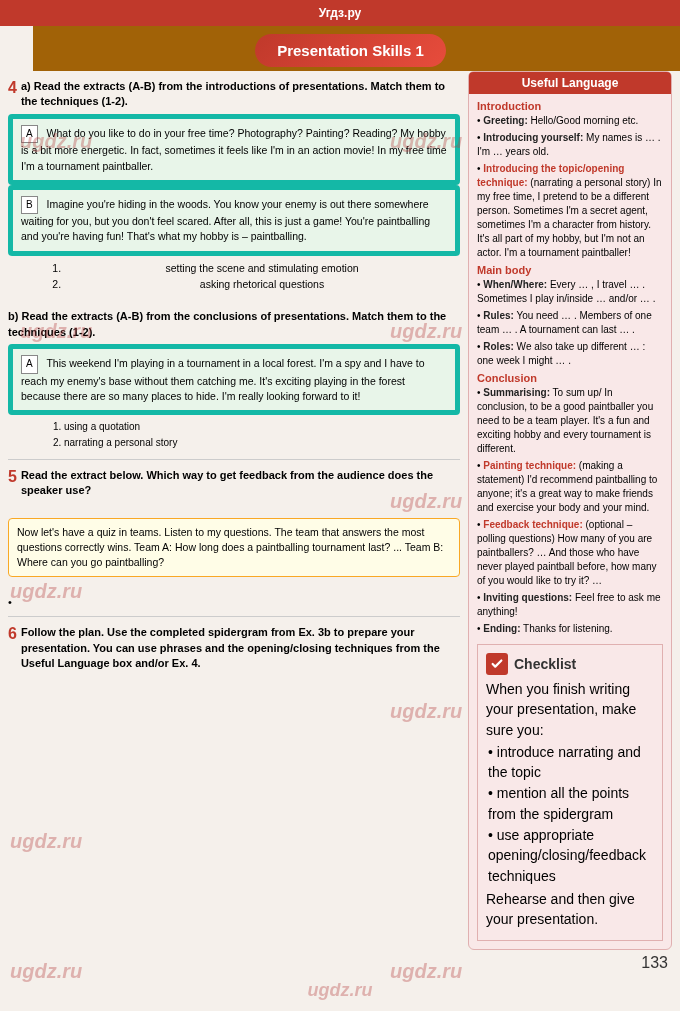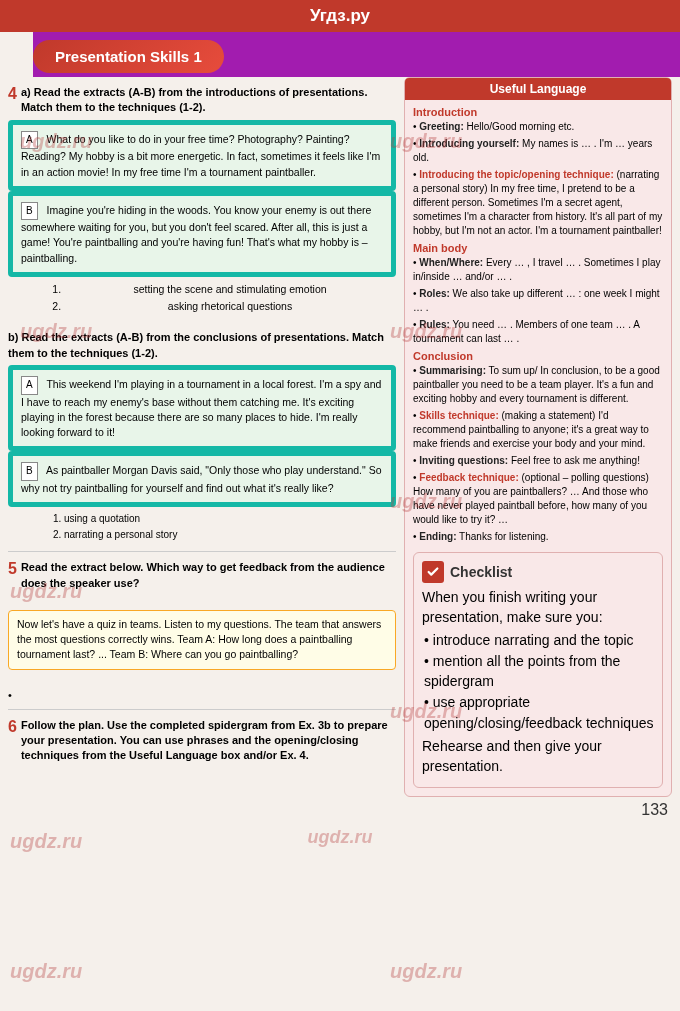--- a/index.html
+++ b/index.html
@@ -12,37 +12,37 @@
       position: relative;
       overflow: hidden;
     }
 
     
     .top-bar {
       background: #c0392b;
       color: white;
       text-align: center;
       padding: 6px 0;
-      font-size: 17px;
+      font-size: 12px;
       font-weight: bold;
     }
 
     
     .page-container {
       display: flex;
       flex-direction: column;
       padding: 0;
     }
 
     
     .title-banner {
       display: flex;
-      justify-content: flex-start;
+      justify-content: center;
       padding: 8px 12px 4px 0;
-      background: #a21caf;
+      background: #a16207;
       margin-left: 33px;
     }
     .title-pill {
       background: linear-gradient(135deg, #c0392b, #e74c3c);
       color: white;
       padding: 8px 22px;
       border-radius: 20px;
       font-size: 15px;
       font-weight: bold;
     }
@@ -55,21 +55,21 @@
     }
 
     
     .left-col {
       flex: 1;
       padding-right: 8px;
     }
 
     
     .right-col {
-      width: 268px;
+      width: 204px;
       background: #f9e8e8;
       border: 1px solid #e0b0b0;
       border-radius: 6px;
       padding: 8px;
       font-size: 10px;
     }
 
     
     .watermark {
       color: rgba(180,60,60,0.35);
@@ -165,21 +165,21 @@
 
     .panel-red {
       color: #c0392b;
       font-weight: bold;
     }
 
     
     .checklist-box {
       background: #f9e8e8;
       border: 1px solid #e0b0b0;
-      border-radius: 6px;
+      border-radius: 0;
       padding: 8px;
       margin-top: 8px;
       font-size: 10px;
     }
 
     .checklist-title-row {
       display: flex;
       align-items: center;
       margin-bottom: 4px;
     }
@@ -301,24 +301,20 @@
         <span class="exercise-text">
           <strong>b)  Read the extracts (A-B) from the conclusions of presentations. Match them to the techniques (1-2).</strong>
         </span>
       </div>
 
       <div class="green-box">
         <span class="box-label">A</span>
         <span>This weekend I'm playing in a tournament in a local forest. I'm a spy and I have to reach my enemy's base without them catching me. It's exciting playing in the forest because there are so many places to hide. I'm really looking forward to it!</span>
       </div>
 
-      <div class="green-box">
-        <span class="box-label">B</span>
-        <span>As paintballer Morgan Davis said, "Only those who play understand." So why not try paintballing for yourself and find out what it's really like?</span>
-      </div>
 
       <div style="margin-left:40px; margin-top:4px;">
         <ol style="list-style:decimal; margin-left:16px; font-size:10px; line-height:1.6;">
           <li>using a quotation</li>
           <li>narrating a personal story</li>
         </ol>
       </div>
 
       <hr class="divider">
 
@@ -363,39 +359,39 @@
       <div class="panel-item">
         <span class="panel-red">Introducing the topic/opening technique:</span> (narrating a personal story) In my free time, I pretend to be a different person. Sometimes I'm a secret agent, sometimes I'm a character from history. It's all part of my hobby, but I'm not an actor. I'm a tournament paintballer!
       </div>
 
       <div class="panel-section-title">Main body</div>
 
       <div class="panel-item">
         <span class="panel-key">When/Where:</span> Every … , I travel … . Sometimes I play in/inside … and/or … .
       </div>
       <div class="panel-item">
+        <span class="panel-key">Rules:</span> You need … . Members of one team … . A tournament can last … .
+      </div>
+      <div class="panel-item">
         <span class="panel-key">Roles:</span> We also take up different … : one week I might … .
       </div>
-      <div class="panel-item">
-        <span class="panel-key">Rules:</span> You need … . Members of one team … . A tournament can last … .
-      </div>
 
       <div class="panel-section-title">Conclusion</div>
 
       <div class="panel-item">
         <span class="panel-key">Summarising:</span> To sum up/ In conclusion, to be a good paintballer you need to be a team player. It's a fun and exciting hobby and every tournament is different.
       </div>
       <div class="panel-item">
-        <span class="panel-red">Skills technique:</span> (making a statement) I'd recommend paintballing to anyone; it's a great way to make friends and exercise your body and your mind.
+        <span class="panel-red">Painting technique:</span> (making a statement) I'd recommend paintballing to anyone; it's a great way to make friends and exercise your body and your mind.
+      </div>
+      <div class="panel-item">
+        <span class="panel-red">Feedback technique:</span> (optional – polling questions) How many of you are paintballers? … And those who have never played paintball before, how many of you would like to try it? …
       </div>
       <div class="panel-item">
         <span class="panel-key">Inviting questions:</span> Feel free to ask me anything!
-      </div>
-      <div class="panel-item">
-        <span class="panel-red">Feedback technique:</span> (optional – polling questions) How many of you are paintballers? … And those who have never played paintball before, how many of you would like to try it? …
       </div>
       <div class="panel-item">
         <span class="panel-key">Ending:</span> Thanks for listening.
       </div>
 
       <div class="checklist-box">
         <div class="checklist-title-row">
           <div class="checklist-icon">
             <svg viewBox="0 0 16 16" xmlns="http://www.w3.org/2000/svg">
               <path d="M2 2h12v12H2z" fill="none"></path>

